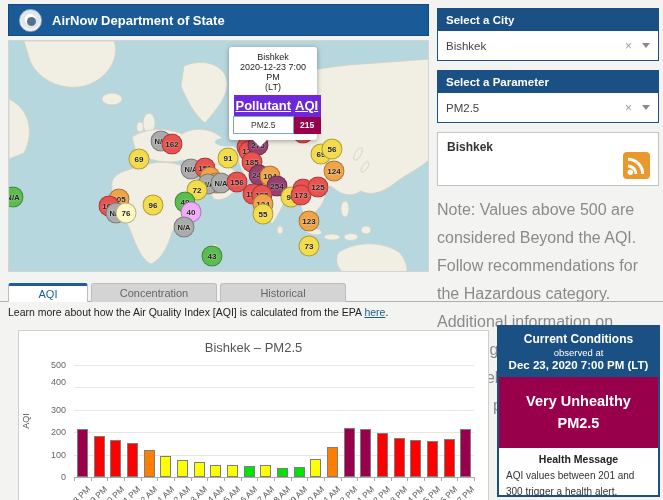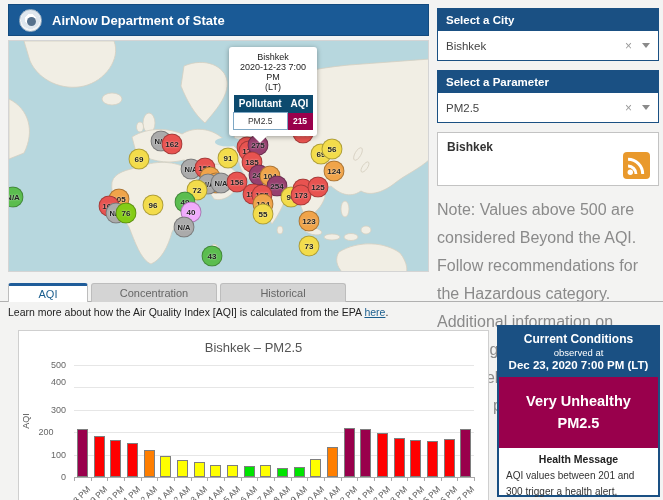--- a/index.html
+++ b/index.html
@@ -23,21 +23,21 @@
     display:flex; align-items:center; justify-content:center; font-size:8px; font-weight:bold; color:#222;
     border:1px solid rgba(0,0,0,0.28); text-shadow:0 0 2px rgba(255,255,255,0.85); cursor:pointer; }
 
   .map-popup { position:absolute; left:220px; top:6px; width:88px; background:#ffffff; border-radius:3px;
     box-shadow:0 1px 5px rgba(0,0,0,0.35); padding:5px 4px 6px 4px; z-index:30; text-align:center; }
   .map-popup::after { content:""; position:absolute; left:24px; bottom:-7px; width:0; height:0;
     border-left:7px solid transparent; border-right:7px solid transparent; border-top:7px solid #ffffff; }
   .popup-city { font-size:9px; color:#222; }
   .popup-dt, .popup-tz { font-size:9px; color:#222; }
   .popup-table { width:100%; border-collapse:collapse; margin-top:3px; }
-  .popup-table th { background:#0c4a6e; color:#fff; font-size:10px; padding:3px 2px; }
+  .popup-table th { background:#6d28d9; color:#fff; font-size:13px; padding:3px 2px;text-decoration:underline; }
   .popup-table td { font-size:8.5px; padding:3px 2px; }
   .td-pollutant { background:#fff; border:1px solid #7da7c4; color:#333; }
   .td-aqi { color:#fff; font-weight:bold; }
 
   
   .sidebar { position:absolute; left:437px; top:8px; width:222px; }
   .panel { border:1px solid #1a5083; background:#fff; margin-bottom:9px; }
   .panel-header { background:#1a5083; color:#fff; font-weight:bold; font-size:11.5px; padding:5px 8px; }
   .select-row { display:flex; align-items:center; height:29px; padding:0 8px; background:#fff; }
   .select-value { flex:1; font-size:11.5px; color:#444; }
@@ -142,21 +142,21 @@
         <div class="marker" style="left: 199px; top: 143px; background: rgb(171, 171, 171); font-size: 7.5px;">N/A</div>
         <div class="marker" style="left: 212px; top: 142px; background: rgb(171, 171, 171); font-size: 7.5px;">N/A</div>
         <div class="marker" style="left: 188px; top: 149px; background: rgb(243, 220, 75);">72</div>
         <div class="marker" style="left: 176px; top: 161px; background: rgb(91, 189, 79);">49</div>
         <div class="marker" style="left: 182px; top: 171px; background: #f0abfc;">40</div>
         <div class="marker" style="left: 175px; top: 186px; background: rgb(171, 171, 171); font-size: 7.5px;">N/A</div>
         <div class="marker" style="left: 144px; top: 164px; background: rgb(243, 220, 75);">96</div>
         <div class="marker" style="left: 110px; top: 158px; background: rgb(240, 164, 74);">105</div>
         <div class="marker" style="left: 100px; top: 165px; background: rgb(232, 83, 80);">160</div>
         <div class="marker" style="left: 107px; top: 172px; background: rgb(171, 171, 171); font-size: 7.5px;">N/A</div>
-        <div class="marker" style="left: 117px; top: 172px; background: #84cc16;">76</div>
+        <div class="marker" style="left: 117px; top: 172px; background: #fef9c3;">76</div>
         <div class="marker" style="left: 4px; top: 156px; background: rgb(91, 189, 79);">N/A</div>
         <div class="marker" style="left: 203px; top: 215px; background: rgb(91, 189, 79);">43</div>
         <div class="marker" style="left: 294px; top: 92px; background: rgb(232, 83, 80);">160</div>
         <div class="marker" style="left: 238px; top: 106px; background: rgb(232, 83, 80);">132</div>
         <div class="marker" style="left: 240px; top: 110px; background: rgb(232, 83, 80);">177</div>
         <div class="marker" style="left: 249px; top: 104px; background: rgb(150, 64, 111);">275</div>
         <div class="marker" style="left: 243px; top: 121px; background: rgb(232, 83, 80);">185</div>
         <div class="marker" style="left: 250px; top: 134px; background: rgb(150, 64, 111);">244</div>
         <div class="marker" style="left: 261px; top: 135px; background: rgb(240, 164, 74);">104</div>
         <div class="marker" style="left: 268px; top: 145px; background: rgb(150, 64, 111);">254</div>
@@ -238,21 +238,21 @@
 
   <div class="chart-box">
     <div class="chart-title">Bishkek – PM2.5</div>
     <div class="ylab">AQI</div>
     <div class="plot" id="plot">
         <div class="gridline zero" style="top: 112px;"></div>
         <div class="ytick" style="left: -48px; top: 107px;">0</div>
         <div class="gridline" style="top: 89.6px;"></div>
         <div class="ytick" style="left: -48px; top: 84.6px;">100</div>
         <div class="gridline" style="top: 67.2px;"></div>
-        <div class="ytick" style="left: -48px; top: 62.2px; text-align: center;">200</div>
+        <div class="ytick" style="left: -48px; top: 62.2px;">200</div>
         <div class="gridline" style="top: 44.8px;"></div>
         <div class="ytick" style="left: -48px; top: 39.8px;">300</div>
         <div class="gridline" style="top: 22.4px;"></div>
         <div class="ytick" style="left: -48px; top: 12px;">400</div>
         <div class="gridline" style="top: 0px;"></div>
         <div class="ytick" style="left: -48px; top: -5px;">500</div>
         <div class="xtick" style="left: 0px;"></div>
         <div class="xtick" style="left: 16.6667px;"></div>
         <div class="xtick" style="left: 33.3333px;"></div>
         <div class="xtick" style="left: 50px;"></div>

